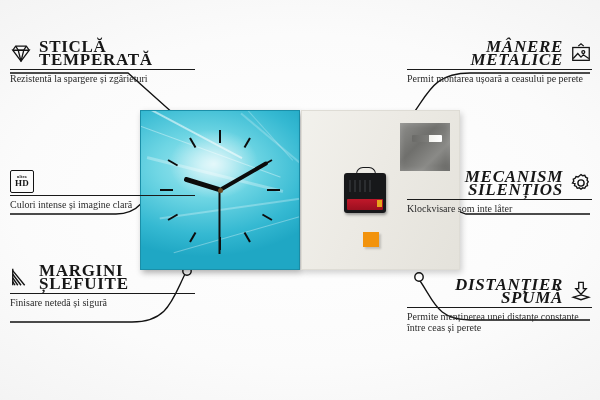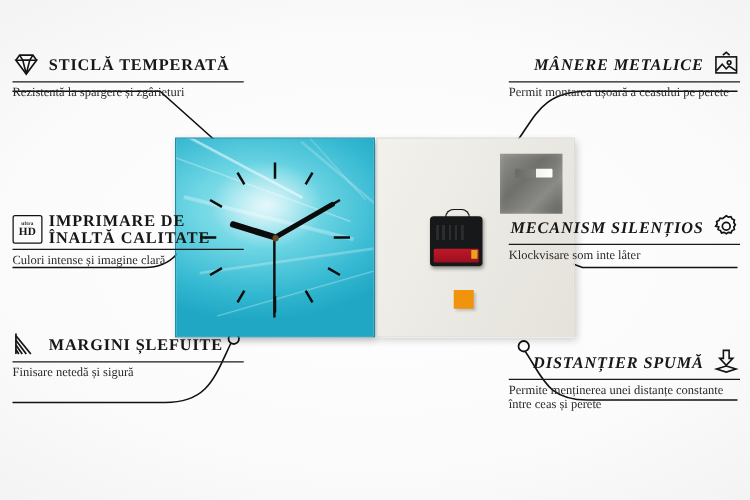--- a/index.html
+++ b/index.html
@@ -76,21 +76,21 @@
     background:linear-gradient(180deg,#c0182a 0%,#9b0f1f 100%);border-radius:1px;}
   #battery-tip{position:absolute;right:1px;bottom:3px;width:5px;height:7px;background:#e8a31c;}
   #foam-spacer{position:absolute;left:61px;top:121px;width:16px;height:15px;
     background:#f2930d;box-shadow:2px 2px 2px rgba(0,0,0,.18);}
 
   
   .callout{position:absolute;width:185px;}
   .callout .head{display:flex;align-items:center;gap:7px;}
   .callout.right .head{justify-content:flex-end;}
   .title{
-    font-size:13px;font-weight:bold;letter-spacing:.7px;color:#171717;
+    font-size:17px;font-weight:bold;letter-spacing:.7px;color:#171717;
     line-height:13px;text-transform:uppercase;
   }
   .callout.left .title{text-align:left;}
   .callout.right .title{text-align:right;font-style:italic;}
   .rule{height:1px;background:#1a1a1a;margin:3px 0 3px;}
   .sub{font-size:10px;line-height:11px;color:#2a2a2a;}
   .callout.right .sub{text-align:left;}
   .ico{width:22px;height:22px;flex:0 0 22px;color:#131313;}
   .ico svg{display:block;width:22px;height:22px;}
   .hd-badge{
@@ -223,21 +223,20 @@
   </div>
 
   <div class="callout left" id="c-hd">
     <div class="head">
       <span class="ico">
         <span class="hd-badge">
           <span class="u">ultra</span>
           <span class="h">HD</span>
         </span>
       </span>
-      <span class="title">IMPRIMARE DE ÎNALTĂ CALITATE</span>
     </div>
     <div class="rule"></div>
     <div class="sub">Culori intense și imagine clară</div>
   </div>
 
   <div class="callout left" id="c-margini">
     <div class="head">
       <span class="ico">
         <svg viewBox="0 0 24 24" fill="none" stroke="currentColor" stroke-width="1.5">
           <path d="M3 3v18"></path>

